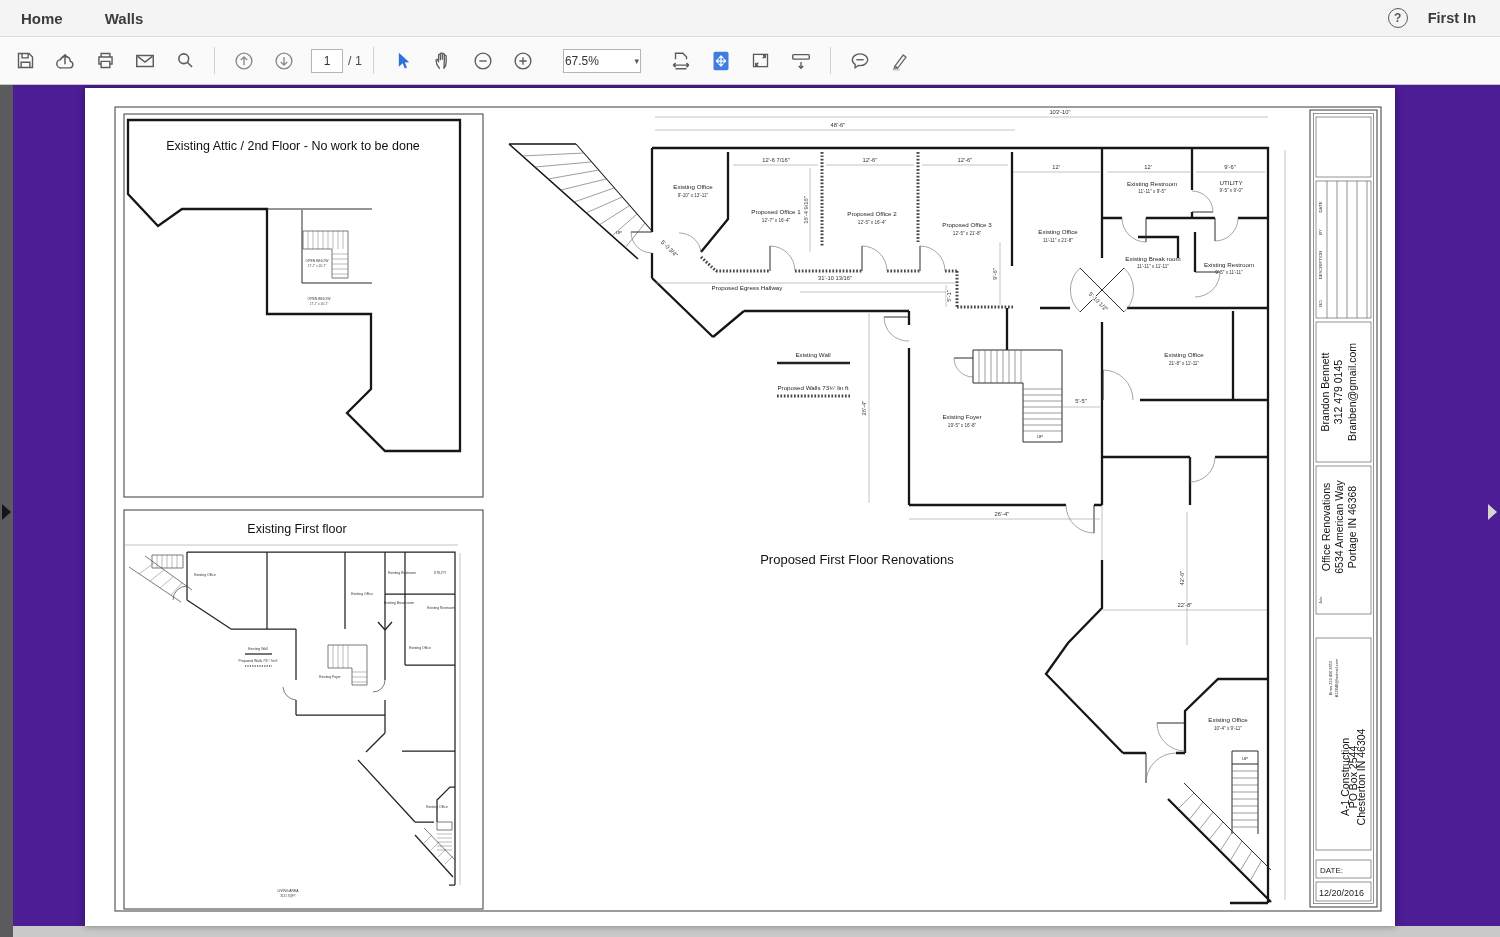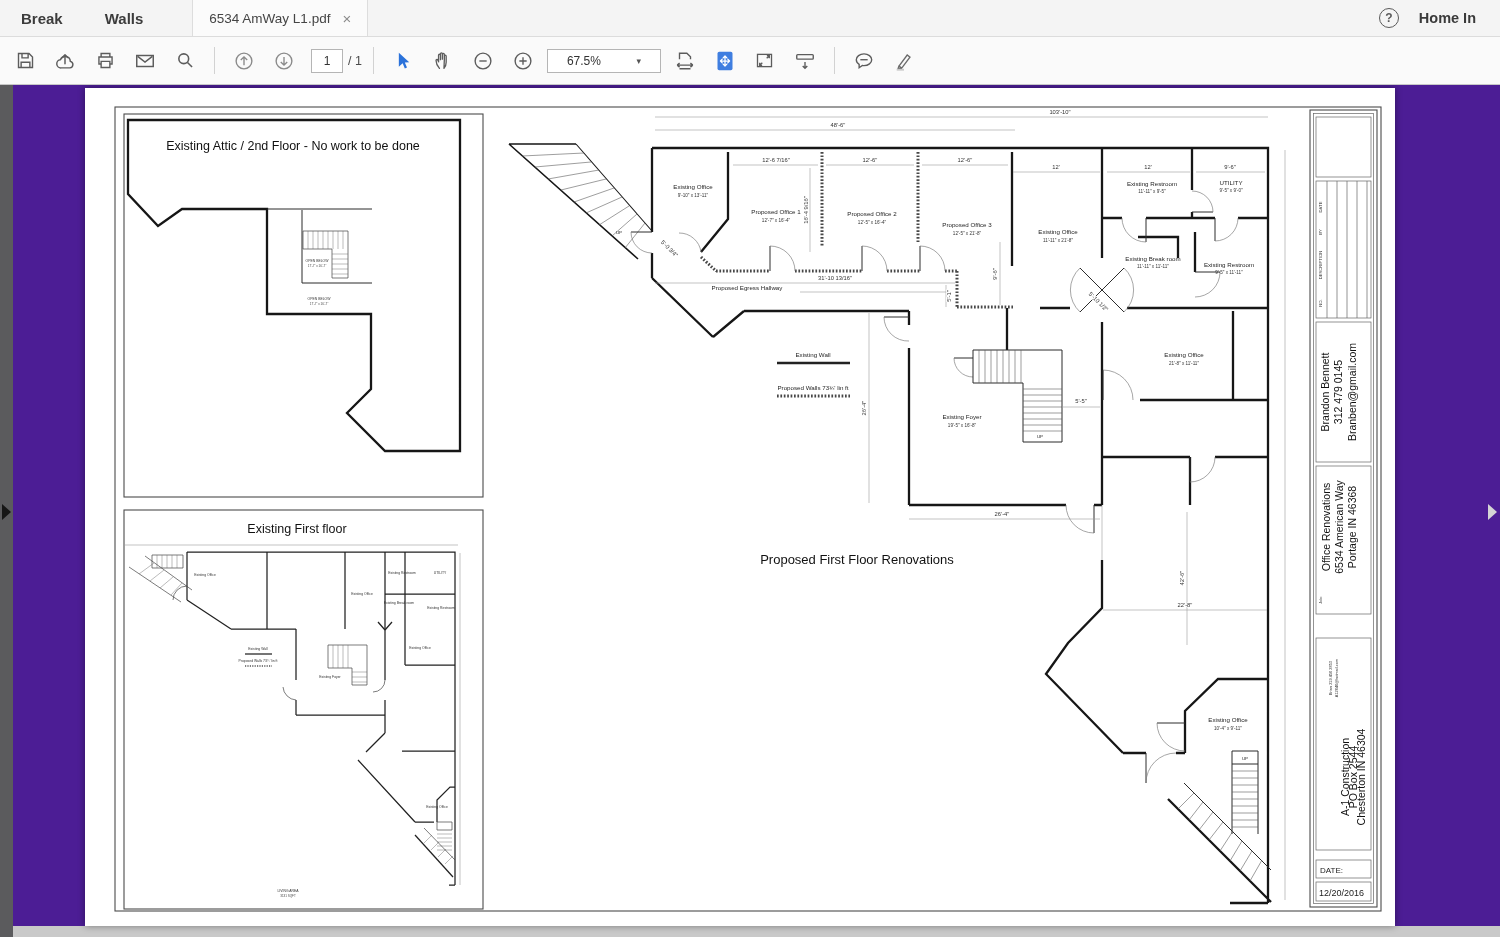--- a/index.html
+++ b/index.html
@@ -11,21 +11,21 @@
   .doctab .close{margin-left:12px;color:#8b8b8b;font-size:15px;line-height:1}
   .spacer{flex:1}
   .helpbtn{width:20px;height:20px;border:1.6px solid #5a5a5a;border-radius:50%;display:flex;align-items:center;justify-content:center;font-size:12px;font-weight:700;color:#5a5a5a;box-sizing:border-box;cursor:pointer}
   .signin{margin:0 24px 0 20px;font-size:14.5px;font-weight:700;color:#3a3a3a;cursor:pointer}
   .toolbar{position:absolute;top:37px;left:0;width:100%;height:48px;background:#fafafa;border-bottom:1px solid #c7c7c7;display:flex;align-items:center;box-sizing:border-box;z-index:5}
   .tbtn{width:34px;height:34px;display:flex;align-items:center;justify-content:center;margin:0 3px;border-radius:3px;cursor:pointer}
   .tbtn:first-child{margin-left:8px}
   .tdiv{width:1px;height:27px;background:#d2d2d2;margin:0 9px}
   .pageinput{width:26px;height:20px;border:1px solid #b5b5b5;text-align:center;font-size:12px;color:#333;background:#fff;margin:0 5px 0 7px;font-family:"Liberation Sans",sans-serif}
   .pagecount{font-size:12.5px;color:#4a4a4a;margin-right:2px}
-  .zoomsel{display:flex;align-items:center;justify-content:space-between;width:74px;height:22px;border:1px solid #b5b5b5;background:#fff;font-size:12px;color:#333;padding:0 19px;margin:0 4px;cursor:pointer}
+  .zoomsel{display:flex;align-items:center;justify-content:space-between;width:74px;height:22px;border:1px solid #b5b5b5;background:#fff;font-size:12px;color:#333;padding:0 1px;margin:0 20px;cursor:pointer}
   .zoomsel .caret{font-size:9px;color:#555}
   
   .viewport{position:absolute;top:85px;left:0;width:100%;height:852px;background:#4c1d95}
   .leftstrip{position:absolute;left:0;top:0;width:13px;height:100%;background:#5b5b5d}
   .toggle{position:absolute;width:0;height:0;border-top:8px solid transparent;border-bottom:8px solid transparent;cursor:pointer}
   .lefttoggle{left:2px;top:419px;border-left:9px solid #161616}
   .righttoggle{right:3px;top:419px;border-left:9px solid #d4d4d5}
   .bottomstrip{position:absolute;left:13px;bottom:0;width:1487px;height:11px;background:#c9c9c9}
   .page{position:absolute;left:85px;top:3px;width:1310px;height:838px;background:#fff;box-shadow:0 0 7px rgba(0,0,0,.4)}
   svg{display:block}
@@ -54,29 +54,25 @@
   .tb{font-size:10.5px;text-anchor:middle;fill:#111}
   .tbs{font-size:3.9px;text-anchor:middle;fill:#333}
   .tbh{font-size:4.2px;text-anchor:middle;fill:#333}
   .tbd{font-size:8px;fill:#222}
   .tbd2{font-size:9px;fill:#222}
 </style>
 </head>
 <body>
 
 <div class="topbar">
-  <div class="apptab">Break</div>
+  <div class="apptab">Home</div>
   <div class="apptab">Walls</div>
-  <div class="doctab">
-    <span>6534 AmWay L1.pdf</span>
-    <span class="close">×</span>
-  </div>
   <div class="spacer"></div>
   <div class="helpbtn">?</div>
-  <div class="signin">Home In</div>
+  <div class="signin">First In</div>
 </div>
 
 <div class="toolbar">
   <div class="tbtn">
       <svg width="21" height="21" viewBox="0 0 24 24" fill="none" stroke="#5c5c5c" stroke-width="1.6">
         <path d="M4,4 h12 l4,4 v12 h-16 z M8,4 v5 h7 v-5 M7,20 v-6 h10 v6"></path>
       </svg>
     </div>
   <div class="tbtn">
       <svg width="22" height="22" viewBox="0 0 24 24" fill="none" stroke="#5c5c5c" stroke-width="1.6" stroke-linecap="round" stroke-linejoin="round">

